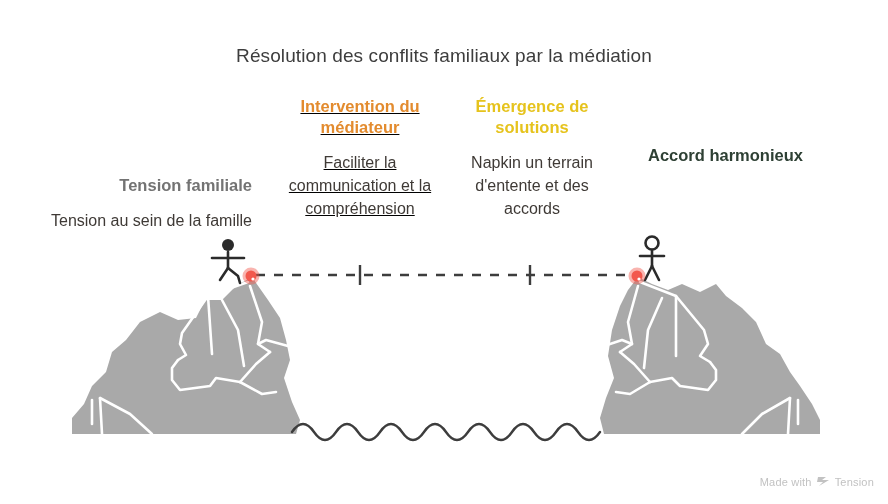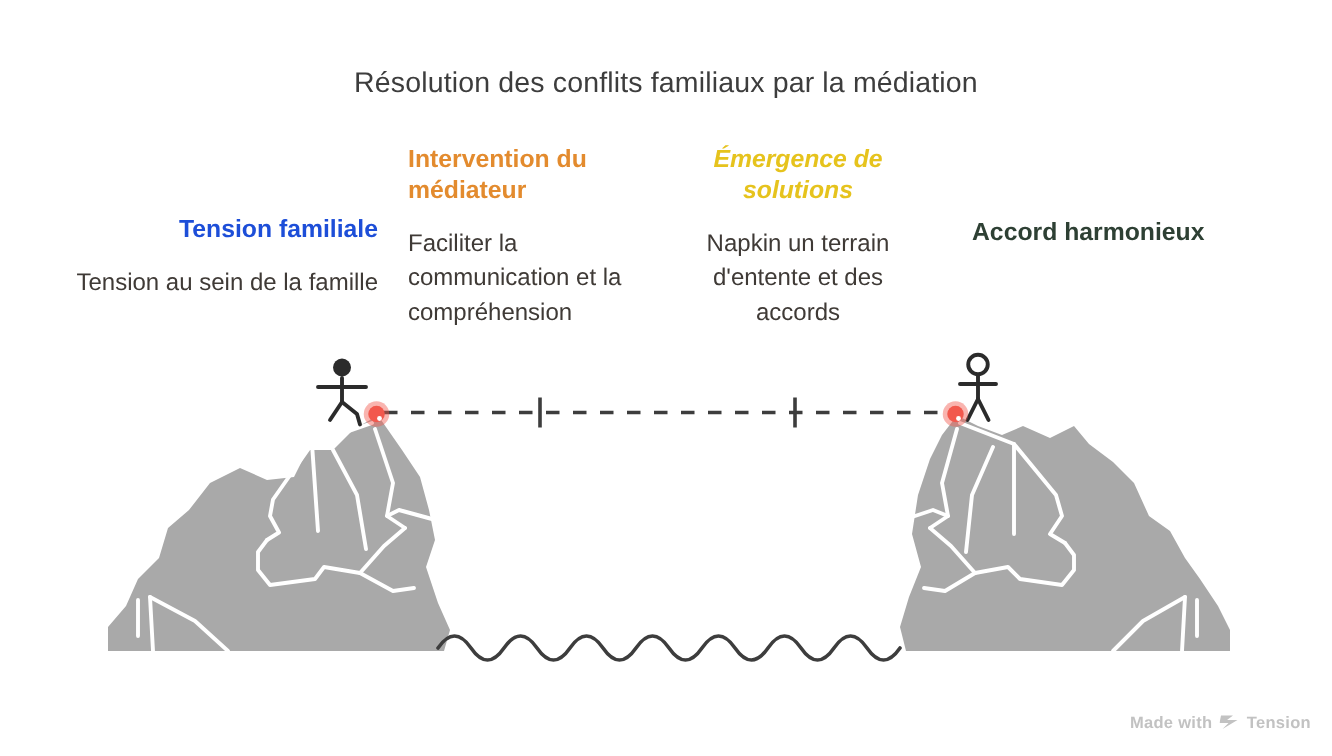--- a/index.html
+++ b/index.html
@@ -52,38 +52,40 @@
     margin: 0;
   }
 
   
   #col-1 {
     left: 44px;
     top: 143px;
     width: 208px;
     text-align: right;
   }
-  #col-1 .stage-heading { color: #1d4ed8; }
+  #col-1 .stage-heading { color: #737373; margin-top: 32px; }
 
   
   #col-2 {
     left: 272px;
     top: 96px;
     width: 176px;
+    text-align: center;
+    text-decoration: underline;
   }
   #col-2 .stage-heading { color: #e38b2e; }
 
   
   #col-3 {
     left: 452px;
     top: 96px;
     width: 160px;
     text-align: center;
   }
-  #col-3 .stage-heading { color: #e6c31d; font-style: italic; }
+  #col-3 .stage-heading { color: #e6c31d; }
 
   
   #col-4 {
     left: 648px;
     top: 117px;
     width: 198px;
     text-align: left;
   }
   #col-4 .stage-heading { color: #2e4034; margin-top: 28px; }
 
@@ -101,21 +103,20 @@
   #watermark {
     position: absolute;
     right: 14px;
     bottom: 12px;
     display: flex;
     align-items: flex-start;
     gap: 5px;
     font-size: 11px;
     color: #c2c2c2;
     letter-spacing: 0.2px;
-    font-weight: bold;
   }
   #watermark svg { display: block; }
 </style>
 </head>
 <body>
 
 <div id="stage">
 
   <div class="page-title">Résolution des conflits familiaux par la médiation</div>
 

